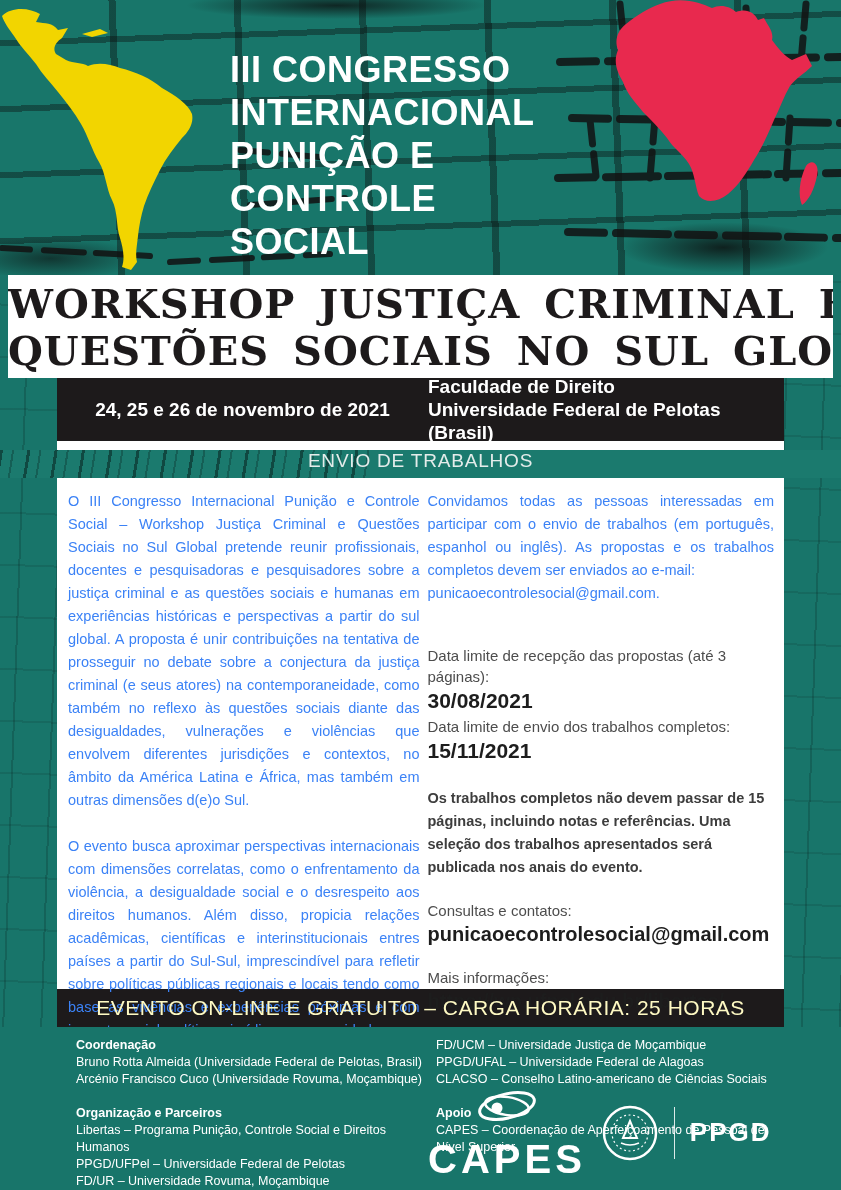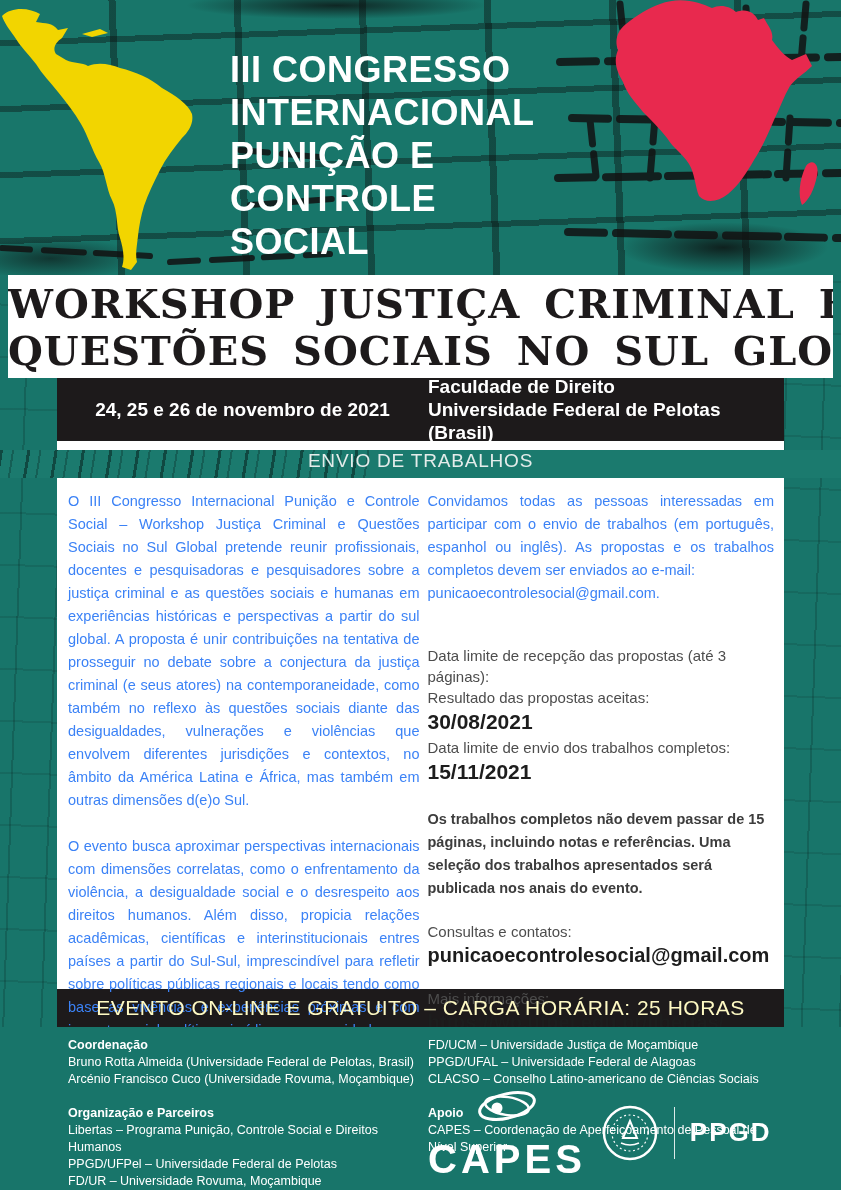--- a/index.html
+++ b/index.html
@@ -73,21 +73,21 @@
   .moreinfo{margin-top:19px;}
   
   .event-bar{
     height:41px;margin:0 57px;background:#1d1a1b;border-top:3px solid #ffffff;
     display:flex;align-items:center;justify-content:center;
   }
   .event-bar span{color:#fef9c3;font-size:21px;letter-spacing:.5px;}
   
   .footer{position:relative;height:163px;background:#18756a;padding:10px 57px 0 57px;}
   .footer-cols{display:flex;gap:8px;padding:0 0 0 11px;}
-  .f-col1{width:352px;}
+  .f-col1{width:352px;margin-left:8px;}
   .f-col2{width:347px;}
   .f-line{color:#ffffff;font-size:12.5px;line-height:17px;}
   .f-head{font-weight:bold;}
   .f-gap{height:17px;}
   .logos{position:absolute;left:428px;right:26px;bottom:8px;display:flex;align-items:center;gap:15px;}
   .capes{display:flex;align-items:center;gap:8px;flex-direction:column;}
   .capes-text{color:#fff;font-weight:bold;font-size:40px;letter-spacing:4px;}
   .logo-divider{width:1px;height:52px;background:rgba(255,255,255,.85);}
   .ufpel-text{color:#fff;font-weight:bold;font-size:26px;letter-spacing:2px;}
 </style>
@@ -154,21 +154,20 @@
       <p class="body-p intro">
         <span>Convidamos todas as pessoas interessadas em participar com o envio de trabalhos (em português, espanhol ou inglês). As propostas e os trabalhos completos devem ser enviados ao e-mail:</span>
         <span class="intro-email">punicaoecontrolesocial@gmail.com.</span>
       </p>
 
       <div class="deadlines">
         <div>
           <div class="dl-label">Data limite de recepção das propostas (até 3 páginas):</div>
         </div>
         <div>
-          <div class="dl-label">Resultado das propostas aceitas:</div>
           <div class="dl-date">30/08/2021</div>
         </div>
         <div>
           <div class="dl-label">Data limite de envio dos trabalhos completos:</div>
           <div class="dl-date">15/11/2021</div>
         </div>
       </div>
 
       <p class="note">Os trabalhos completos não devem passar de 15 páginas, incluindo notas e referências. Uma seleção dos trabalhos apresentados será publicada nos anais do evento.</p>
 

